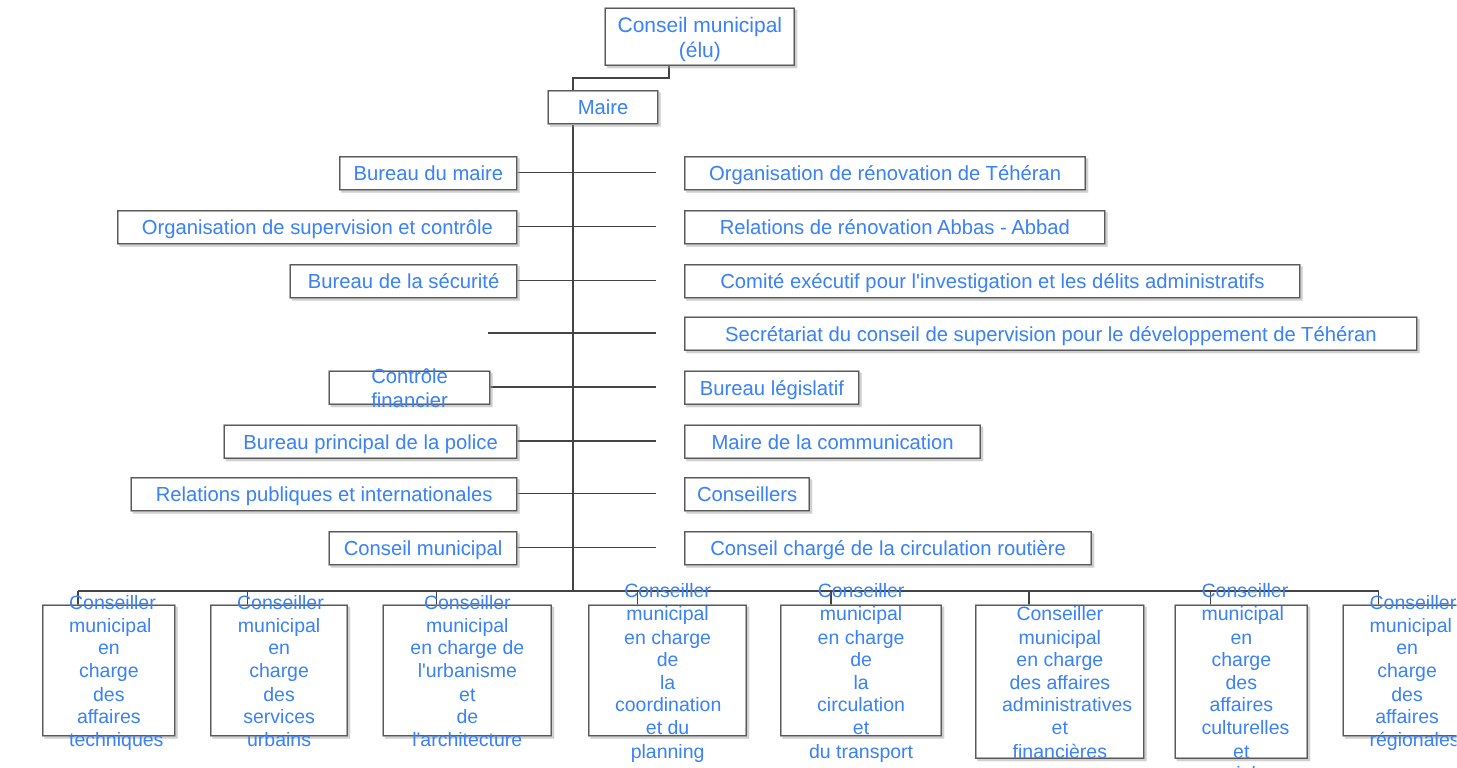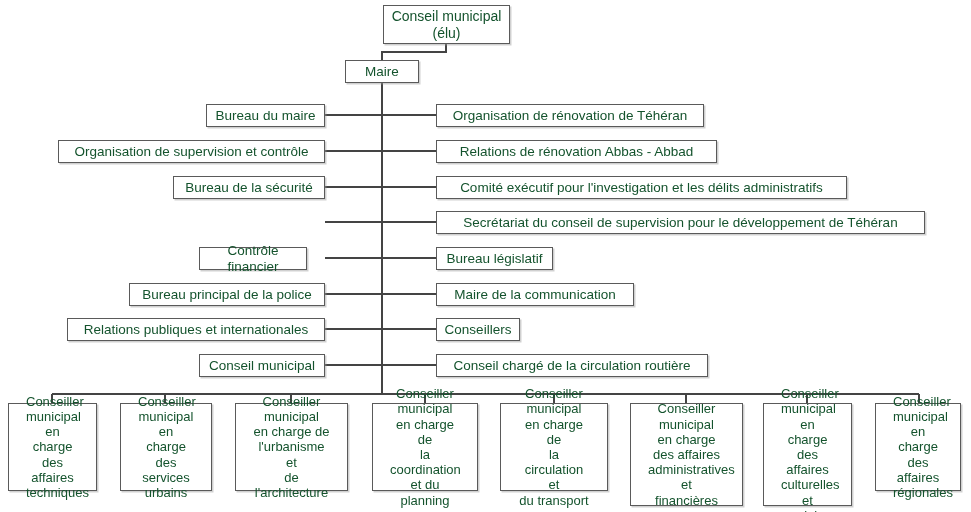--- a/index.html
+++ b/index.html
@@ -33,24 +33,25 @@
     box-sizing: border-box;
     background: #ffffff;
     border: 1px solid #5a5a5a;
     box-shadow: 1.5px 1.5px 0 0 rgba(150,150,150,0.45);
     display: flex;
     align-items: center;
     justify-content: center;
     text-align: center;
     font-size: 13.5px;
     line-height: 15.5px;
-    color: #14532d;
+    color: #3b82f6;
     white-space: pre-line;
     padding: 0 5px;
     z-index: 2;
+    margin-left: 20px;
   }
   .node.root {
     font-size: 14px;
     line-height: 17px;
   }
   .node.leaf {
     font-size: 13px;
     line-height: 15.2px;
     padding: 3px 17px;
   }

